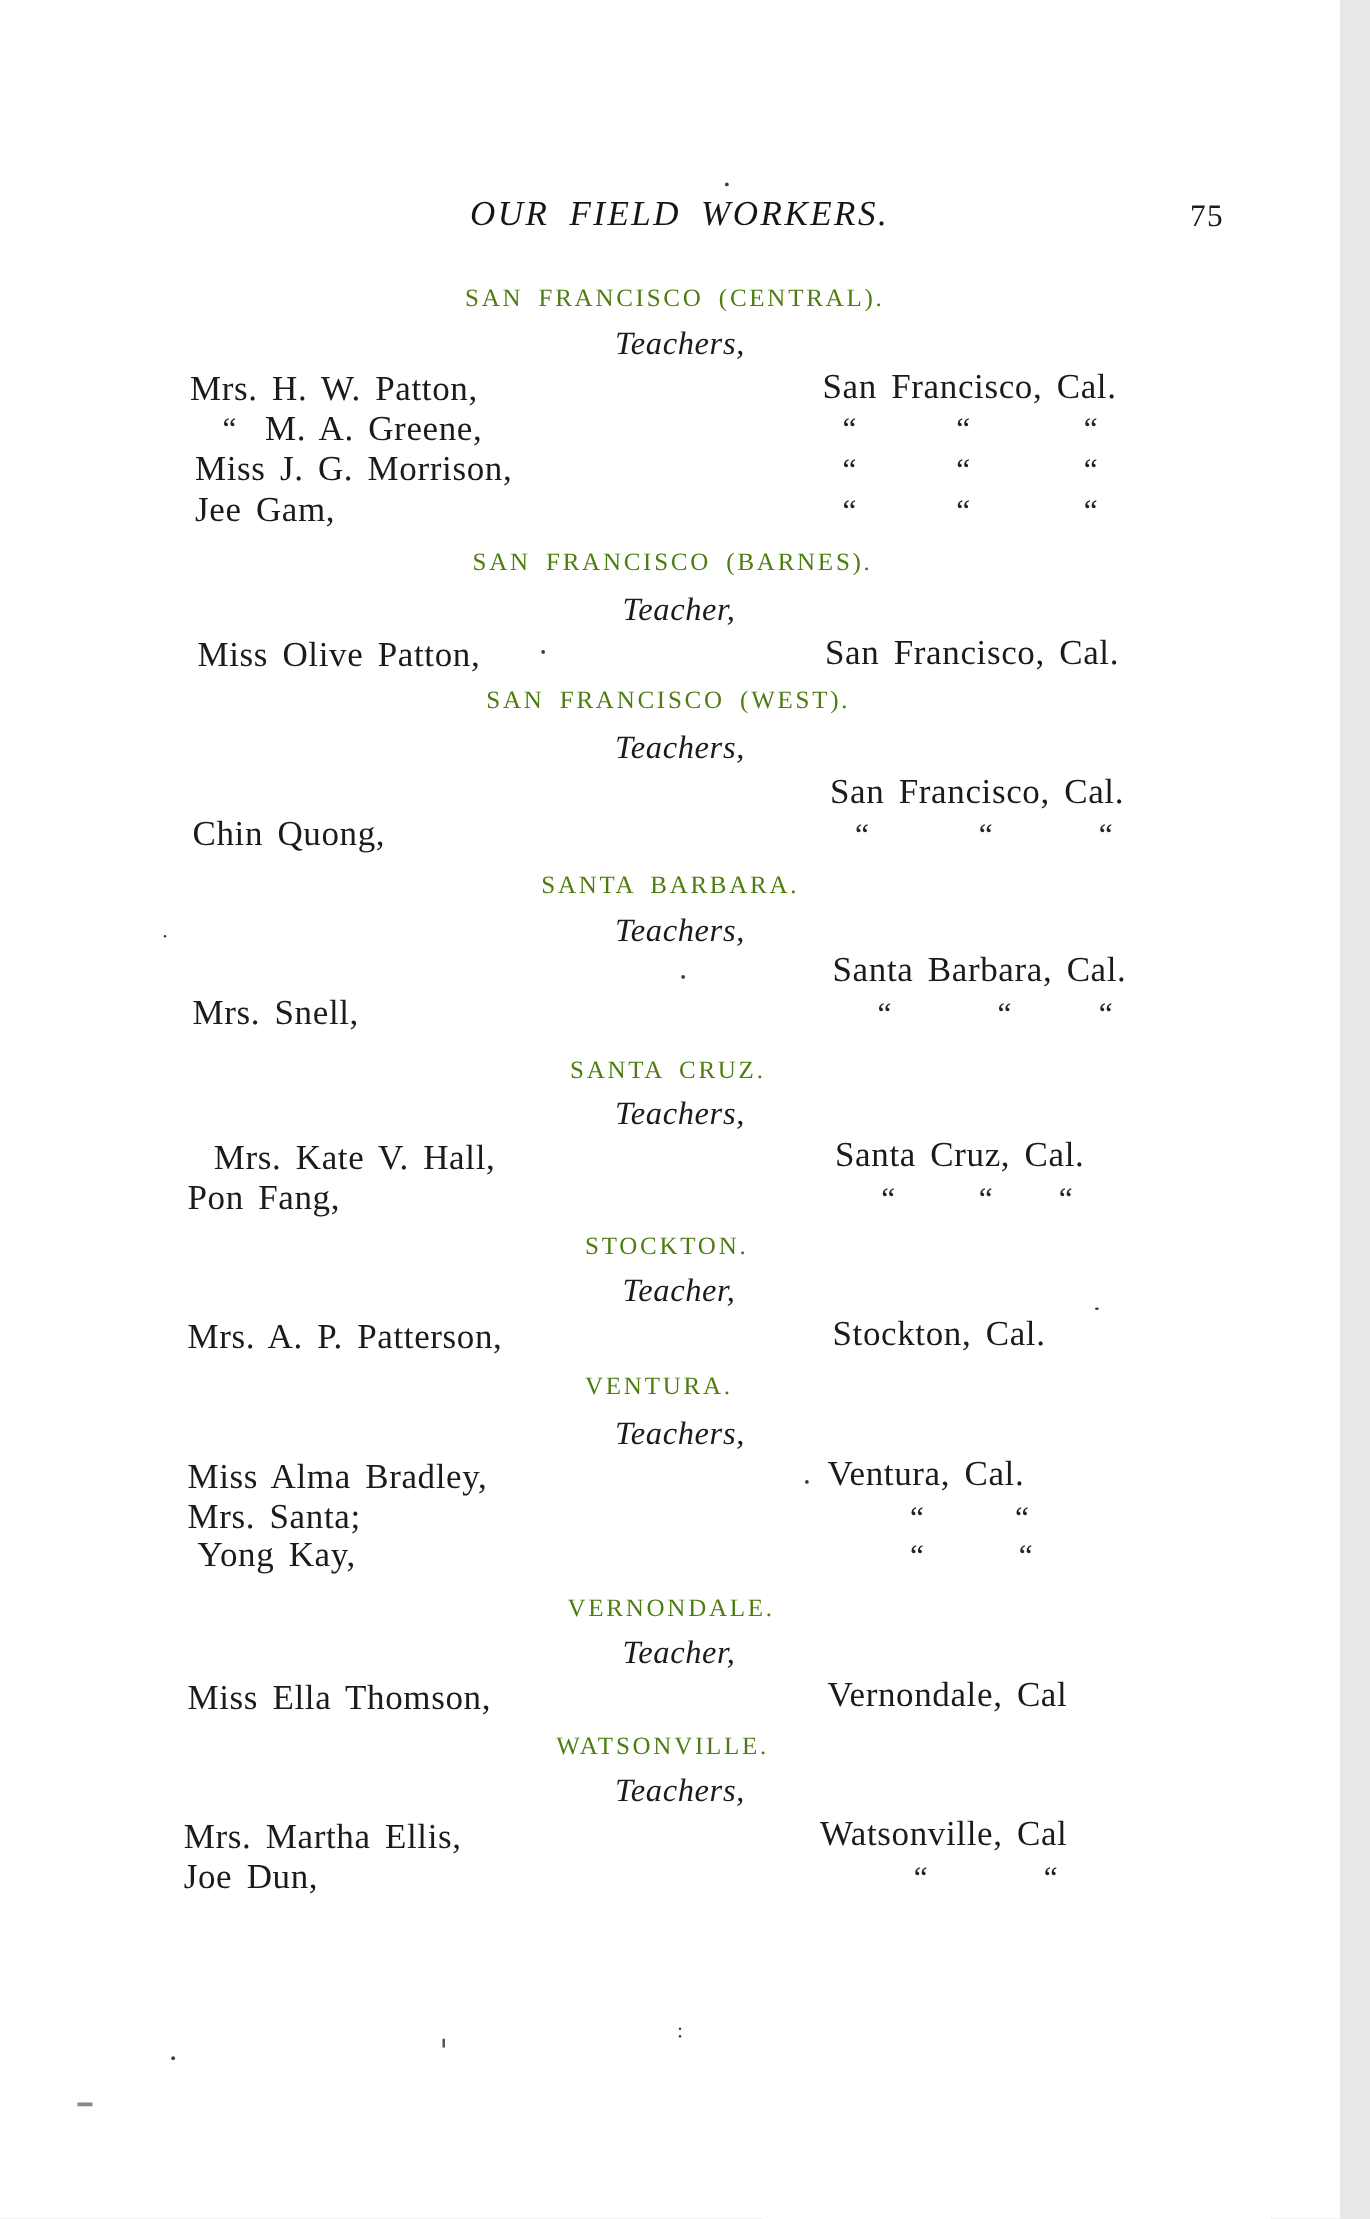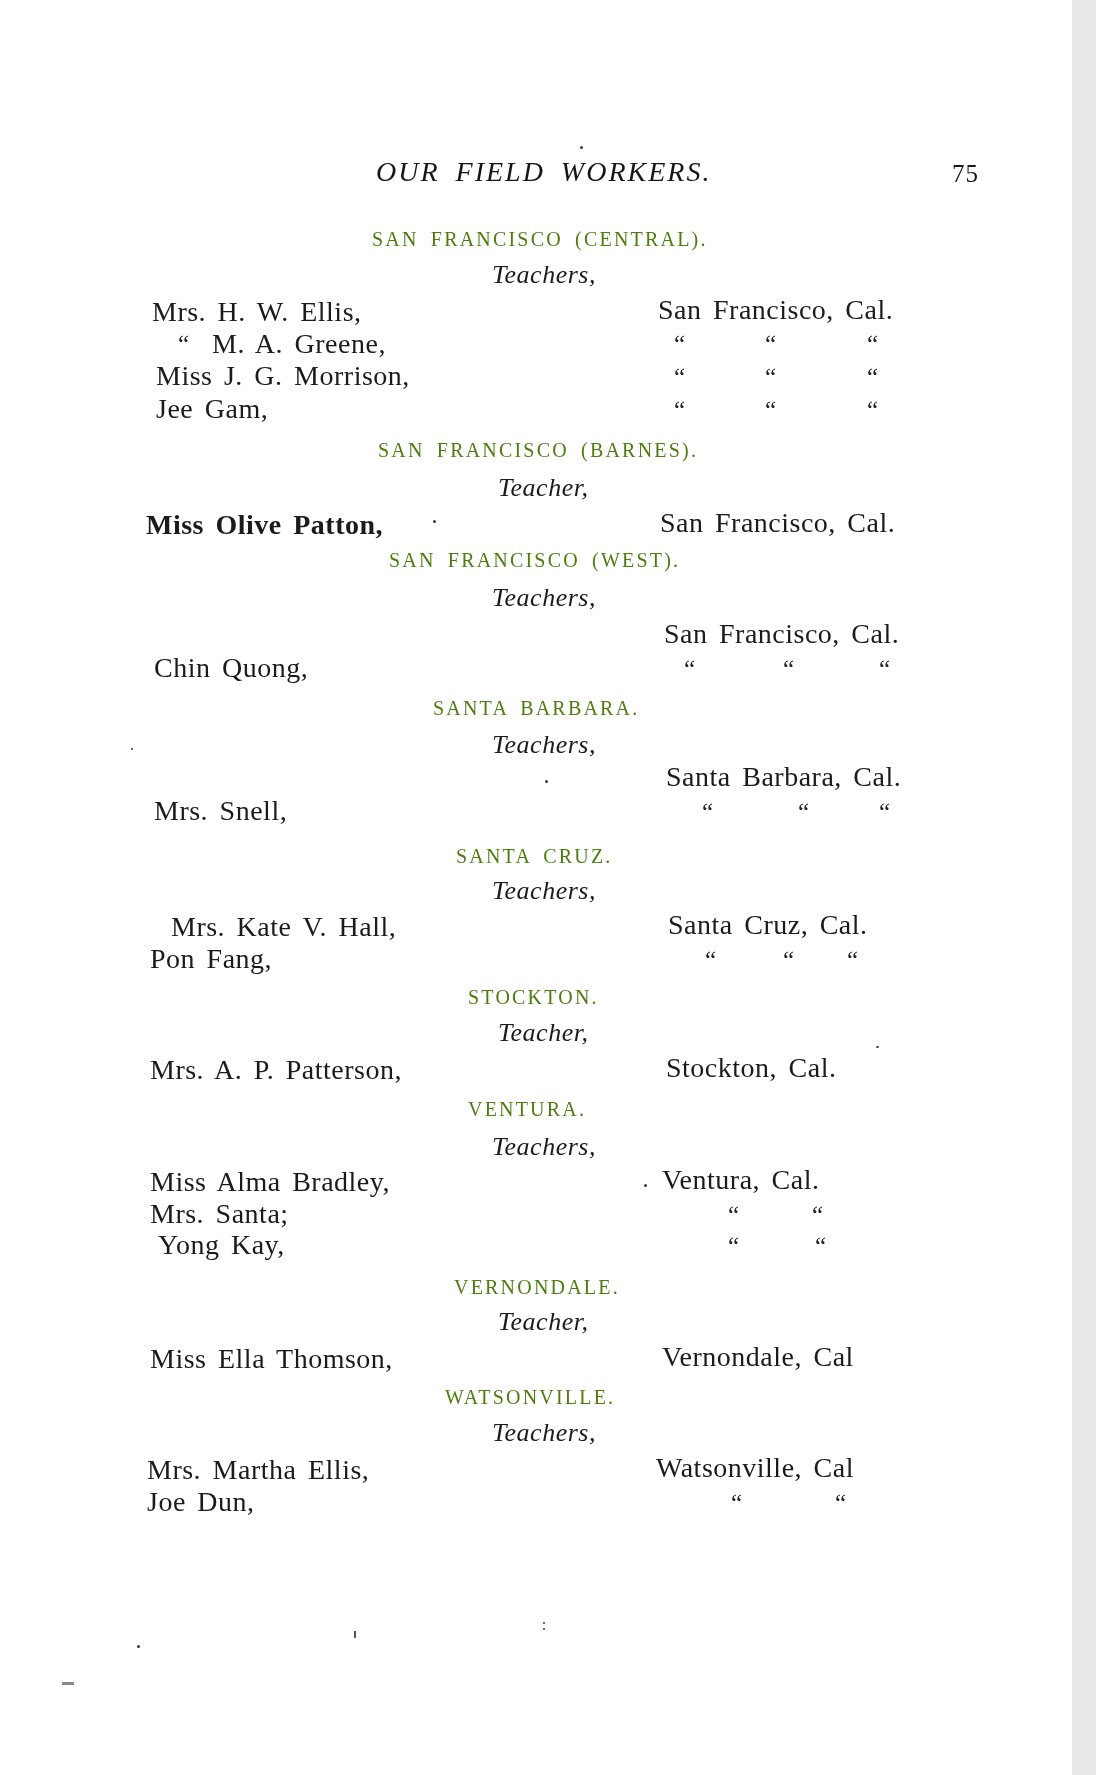--- a/index.html
+++ b/index.html
@@ -48,42 +48,42 @@
 <body>
 
 <div class="page">
 
   <span class="abs title" style="left:376px;top:156px;">OUR FIELD WORKERS.</span>
   <span class="abs pagenum" style="left:952px;top:160px;">75</span>
 
   <span class="abs heading" style="left:372px;top:228px;">SAN FRANCISCO (CENTRAL).</span>
   <span class="abs role" style="left:492px;top:260px;">Teachers,</span>
 
-  <span class="abs name" style="left:152px;top:296px;">Mrs. H. W. Ellis,</span>
+  <span class="abs name" style="left:152px;top:296px;">Mrs. H. W. Patton,</span>
   <span class="abs loc" style="left:658px;top:294px;">San Francisco, Cal.</span>
 
   <span class="abs ditto" style="left:178px;top:330px;">“</span>
   <span class="abs name" style="left:212px;top:328px;">M. A. Greene,</span>
   <span class="abs ditto" style="left:674px;top:330px;">“</span>
   <span class="abs ditto" style="left:765px;top:330px;">“</span>
   <span class="abs ditto" style="left:867px;top:330px;">“</span>
 
   <span class="abs name" style="left:156px;top:360px;">Miss J. G. Morrison,</span>
   <span class="abs ditto" style="left:674px;top:363px;">“</span>
   <span class="abs ditto" style="left:765px;top:363px;">“</span>
   <span class="abs ditto" style="left:867px;top:363px;">“</span>
 
   <span class="abs name" style="left:156px;top:393px;">Jee Gam,</span>
   <span class="abs ditto" style="left:674px;top:396px;">“</span>
   <span class="abs ditto" style="left:765px;top:396px;">“</span>
   <span class="abs ditto" style="left:867px;top:396px;">“</span>
 
   <span class="abs heading" style="left:378px;top:439px;">SAN FRANCISCO (BARNES).</span>
   <span class="abs role" style="left:498px;top:473px;">Teacher,</span>
-  <span class="abs name" style="left:146px;top:509px;font-weight:bold;">Miss Olive Patton,</span>
+  <span class="abs name" style="left:158px;top:509px;">Miss Olive Patton,</span>
   <span class="abs loc" style="left:660px;top:507px;">San Francisco, Cal.</span>
 
   <span class="abs heading" style="left:389px;top:549px;">SAN FRANCISCO (WEST).</span>
   <span class="abs role" style="left:492px;top:583px;">Teachers,</span>
   <span class="abs loc" style="left:664px;top:618px;">San Francisco, Cal.</span>
   <span class="abs name" style="left:154px;top:652px;">Chin Quong,</span>
   <span class="abs ditto" style="left:684px;top:655px;">“</span>
   <span class="abs ditto" style="left:783px;top:655px;">“</span>
   <span class="abs ditto" style="left:879px;top:655px;">“</span>
 

